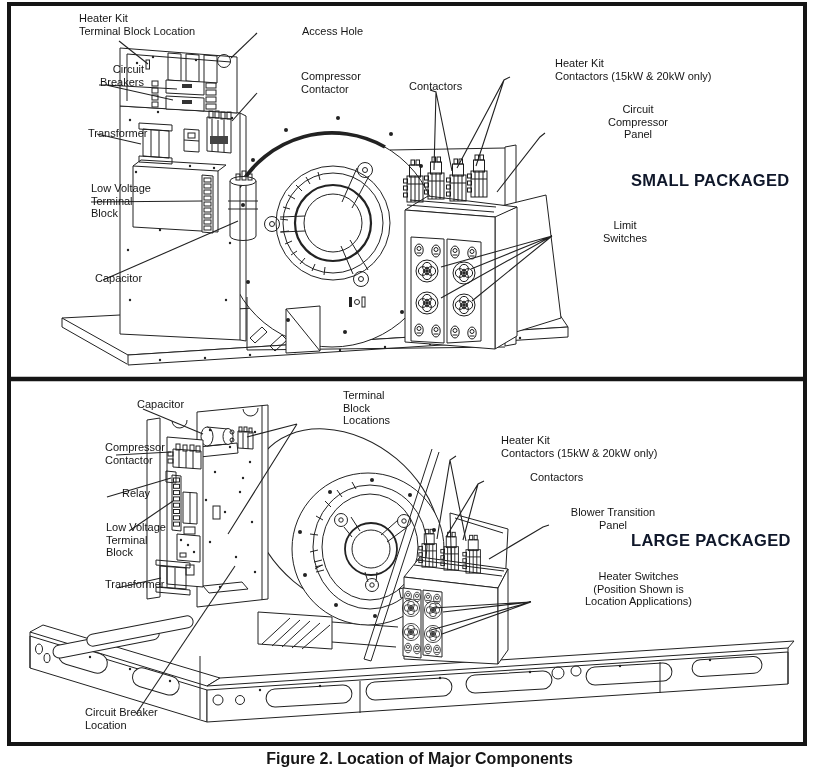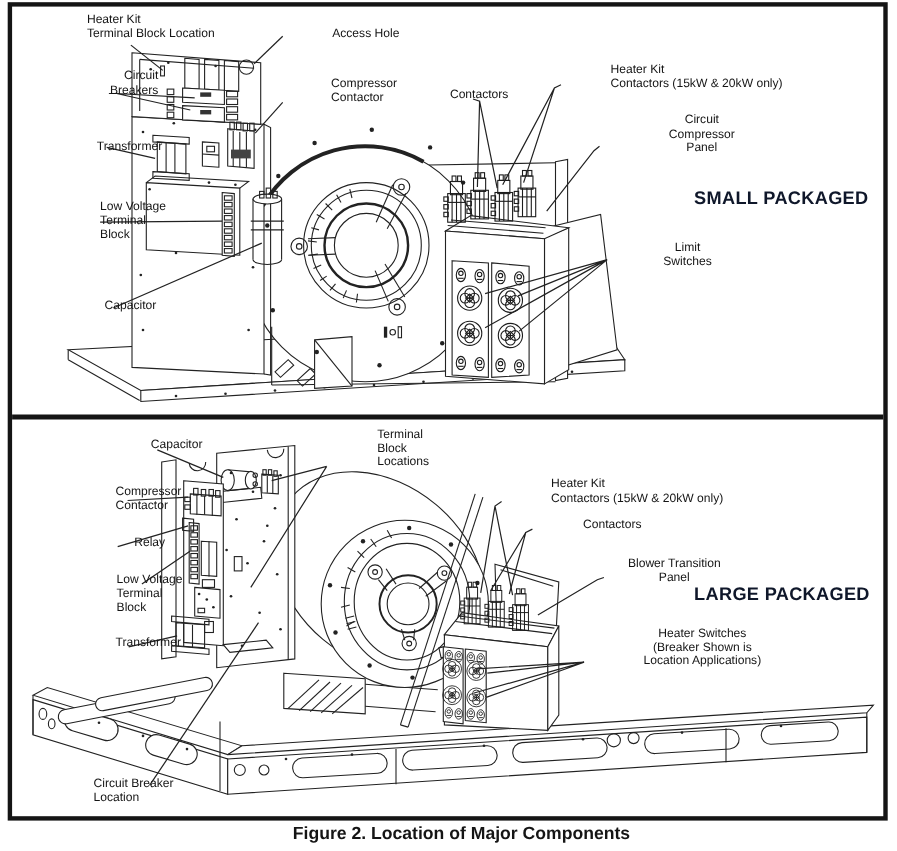--- a/index.html
+++ b/index.html
@@ -491,18 +491,18 @@
 <div class="label" style="left:93px;top:398px"><span class="ln">Capacitor</span></div>
 <div class="label" style="left:299px;top:389px"><span class="ln">Terminal</span><br><span class="ln">Block</span><br><span class="ln">Locations</span></div>
 <div class="label" style="left:61px;top:441px"><span class="ln">Compressor</span><br><span class="ln">Contactor</span></div>
 <div class="label" style="left:78px;top:487px"><span class="ln">Relay</span></div>
 <div class="label" style="left:62px;top:521px"><span class="ln">Low Voltage</span><br><span class="ln">Terminal</span><br><span class="ln">Block</span></div>
 <div class="label" style="left:61px;top:578px"><span class="ln">Transformer</span></div>
 <div class="label" style="left:41px;top:706px"><span class="ln">Circuit Breaker</span><br><span class="ln">Location</span></div>
 <div class="label" style="left:457px;top:434px"><span class="ln">Heater Kit</span><br><span class="ln">Contactors (15kW &amp; 20kW only)</span></div>
 <div class="label" style="left:486px;top:471px"><span class="ln">Contactors</span></div>
 <div class="label center" style="left:505px;top:506px;width:128px"><span class="ln">Blower Transition</span><br><span class="ln">Panel</span></div>
-<div class="label center" style="left:517px;top:570px;width:155px"><span class="ln">Heater Switches</span><br><span class="ln">(Breaker Shown is</span><br><span class="ln">Location Applications)</span></div>
+<div class="label center" style="left:517px;top:570px;width:155px"><span class="ln">Heater Switches</span><br><span class="ln">(Position Shown is</span><br><span class="ln">Location Applications)</span></div>
 <div class="section-title" style="left:631px;top:531px">LARGE PACKAGED</div>
 
 <div class="caption">Figure 2. Location of Major Components</div>
 
 </div>
 
 </body></html>

